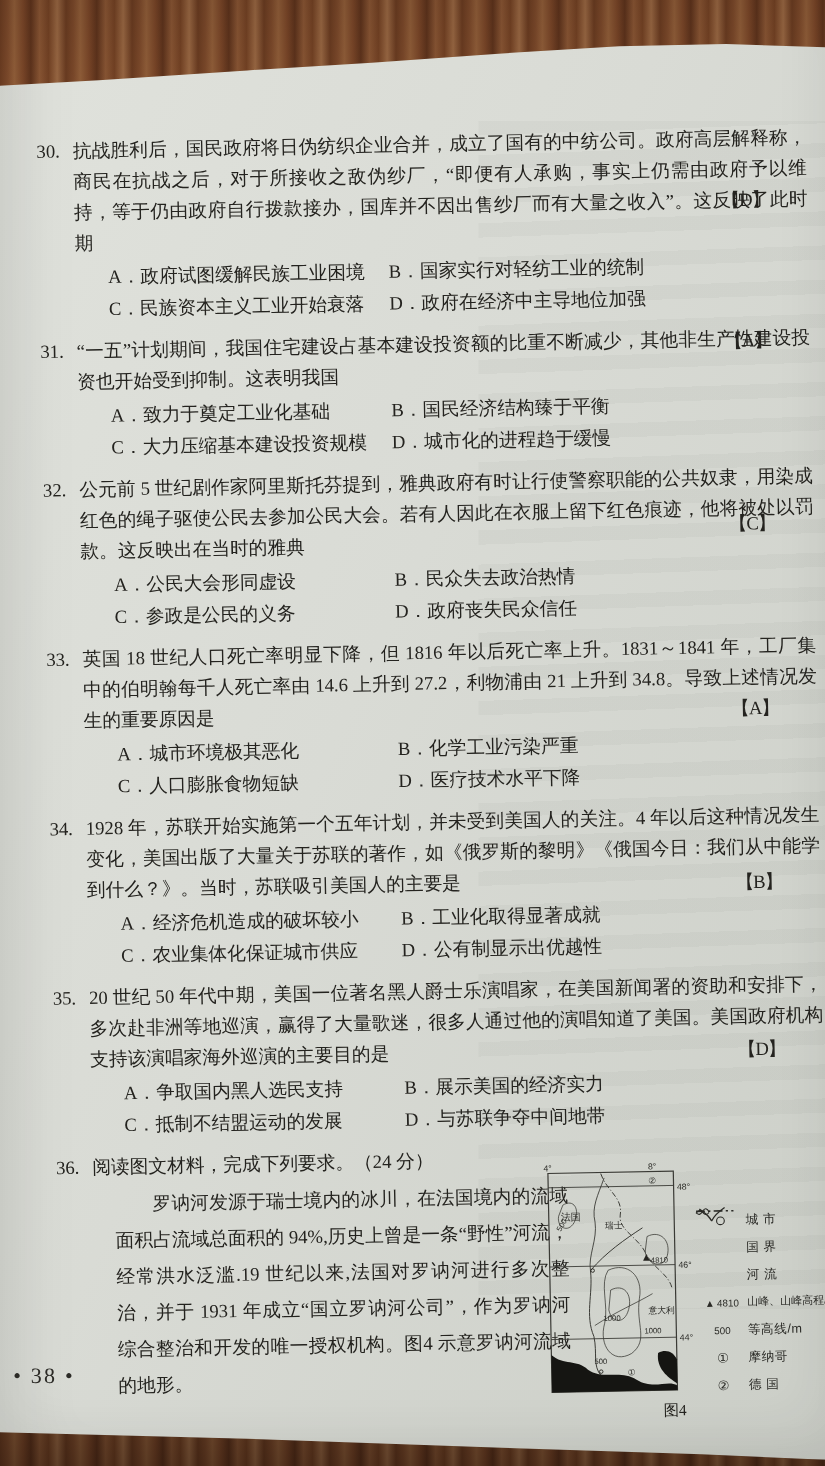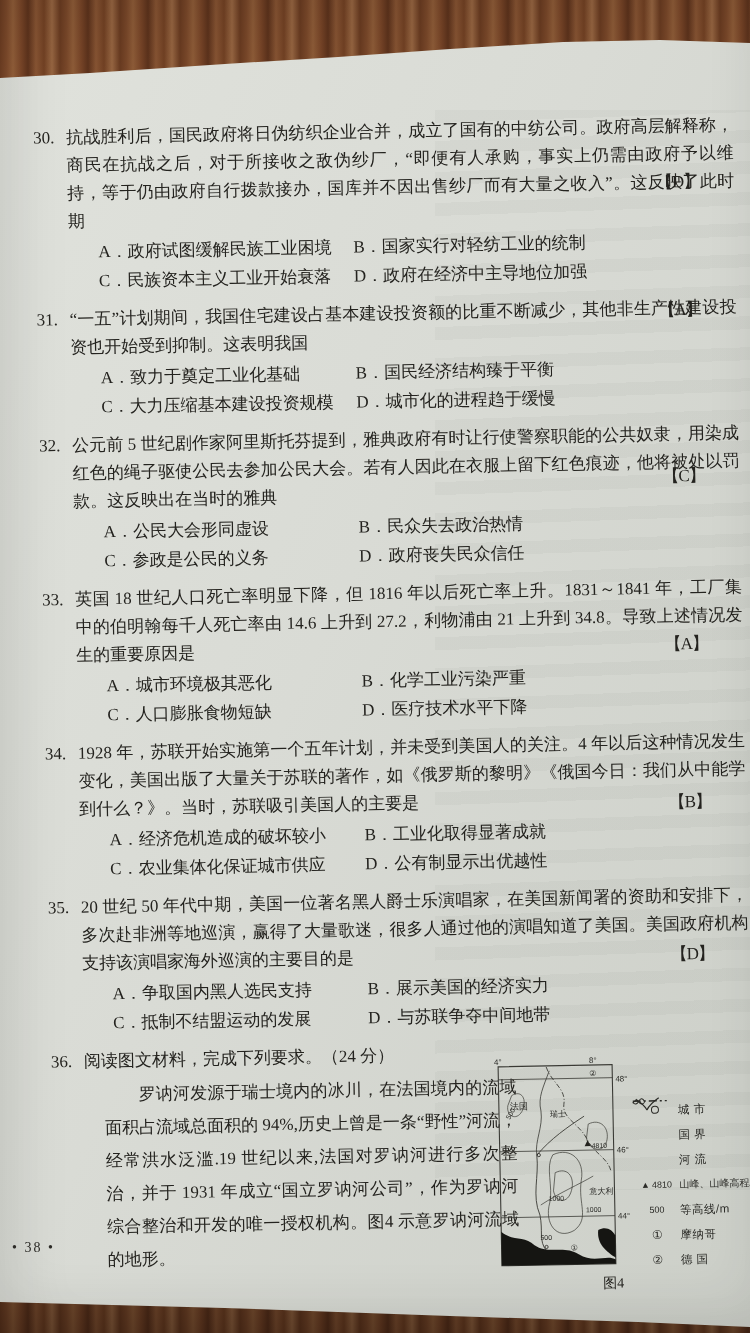--- a/index.html
+++ b/index.html
@@ -42,21 +42,21 @@
   .legend{position:absolute;left:140px;top:44px;width:128px;font-size:11.5px;line-height:12px;color:#2a2a26;}
   .lg-row{display:flex;align-items:center;height:25px;}
   .lg-sym{width:46px;display:flex;align-items:center;justify-content:center;flex:0 0 46px;}
   .lg-label{white-space:nowrap;letter-spacing:0.5px;}
   .lg-small{font-size:10px;letter-spacing:0;}
   .sym-circle{width:6px;height:6px;border:1px solid #2a2a26;border-radius:50%;display:inline-block;}
   .peak-tri{font-size:9px;margin-right:2px;}
   .peak-num{font-size:9px;}
   .circled{font-size:12px;}
   .caption{position:absolute;left:108px;top:216px;font-size:14px;color:#24231f;font-family:"Liberation Serif","DejaVu Serif",serif;}
-  .page-num{position:absolute;left:12px;top:1240px;font-size:14px;color:#2b2a26;letter-spacing:2px;}
+  .page-num{position:absolute;left:12px;top:1240px;font-size:20px;color:#2b2a26;letter-spacing:2px;}
 </style>
 </head>
 <body>
 
 <div class="paper">
   <div class="ghost"></div>
 
   <div class="content">
 
     <div class="q">

